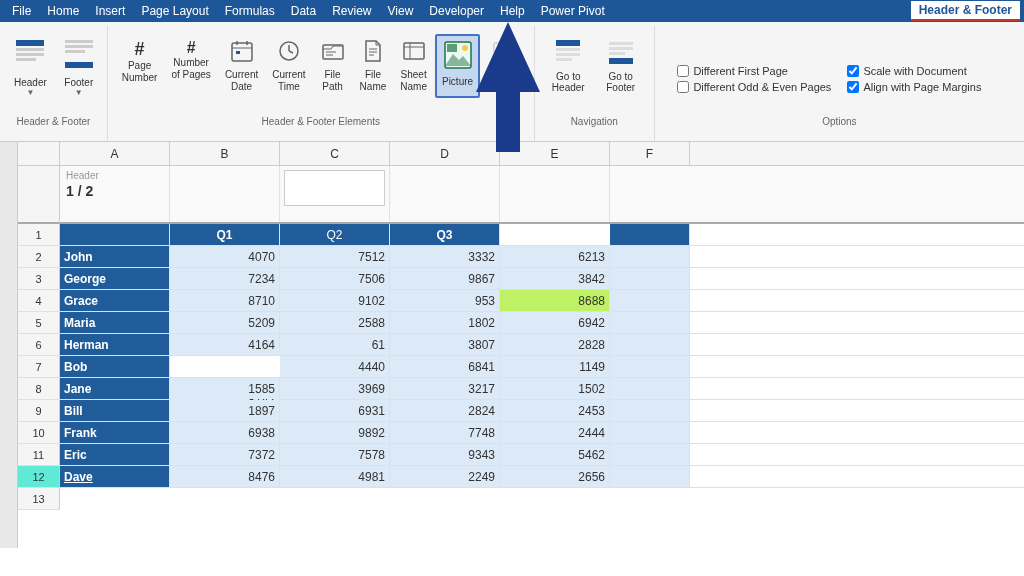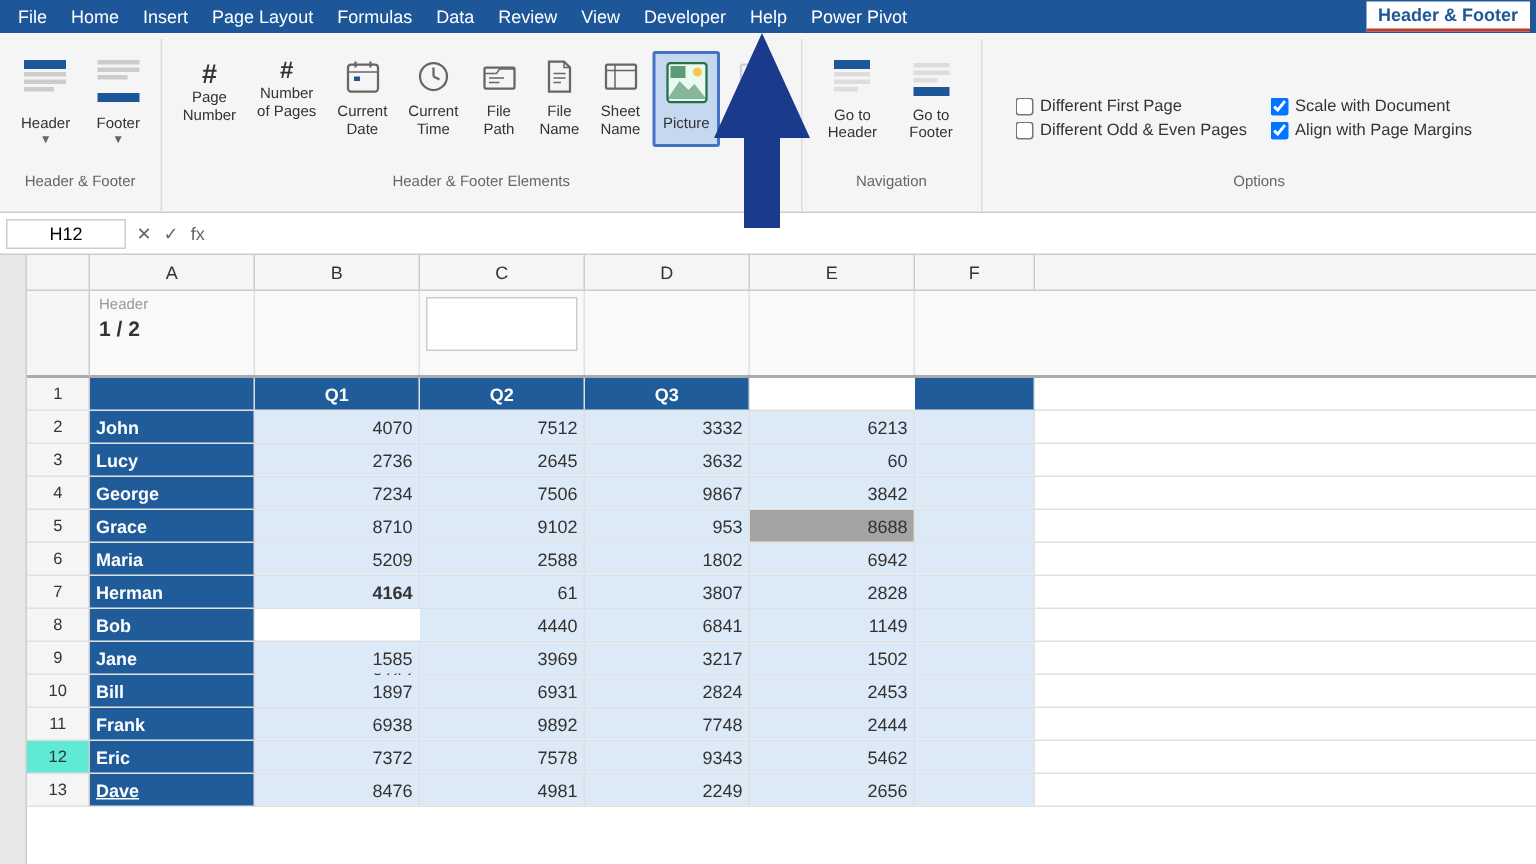--- a/index.html
+++ b/index.html
@@ -440,29 +440,20 @@
               <label for="cb4">Align with Page Margins</label>
             </div>
           </div>
         </div>
         <div class="ribbon-group-label">Options</div>
       </div>
 
     </div>
   </div>
 
-  <div class="formula-bar">
-    <input type="text" class="cell-ref" value="H12" style="">
-    <div class="formula-controls">
-      <span>✕</span>
-      <span>✓</span>
-      <span>fx</span>
-    </div>
-    <input type="text" class="formula-input" value="" style="">
-  </div>
 
   <div class="spreadsheet">
 
     <div style="width:18px; background:#e8e8e8; border-right:1px solid #ccc; position:relative;">
     </div>
 
     <div style="flex:1; overflow:hidden; background:#fff;">
 
       <div style="display:flex; background:#f5f5f5; border-bottom:1px solid #ccc; height:24px;">
         <div style="width:42px; flex-shrink:0; border-right:1px solid #ccc;"></div>
@@ -506,69 +497,61 @@
               <div style="width:100%; height:36px; border:1px solid #ccc; background:#fff;"></div>
             </div>
             <div style="width:110px; border-right:1px solid #e0e0e0;"></div>
             <div style="width:110px; border-right:1px solid #e0e0e0;"></div>
             <div style="width:80px;"></div>
           </div>
 
           <div class="data-row tbl-header-row">
             <div class="data-cell" style="width:110px; background:#1f5c99; color:white; font-weight:bold; justify-content:center;"></div>
             <div class="data-cell" style="width:110px; background:#1f5c99; color:white; font-weight:bold; justify-content:center;">Q1</div>
-            <div class="data-cell" style="width:110px; background:#1f5c99; color:white; font-weight:bold; justify-content:center;">Q2</div>
+            <div class="data-cell" style="width:110px; background:#1f5c99; color:white; font-weight:normal; justify-content:center;">Q2</div>
             <div class="data-cell" style="width:110px; background:#1f5c99; color:white; font-weight:bold; justify-content:center;">Q3</div>
             <div class="data-cell" style="width:110px; background:#1f5c99; color:white; font-weight:bold; justify-content:center;margin-top:24px;">Q4</div>
             <div class="data-cell" style="width:80px;"></div>
           </div>
 
           <div class="data-row tbl-data-row">
             <div class="data-cell" style="width:110px;">John</div>
             <div class="data-cell right" style="width:110px; background:#dce9f7;">4070</div>
             <div class="data-cell right" style="width:110px; background:#dce9f7;">7512</div>
             <div class="data-cell right" style="width:110px; background:#dce9f7;">3332</div>
             <div class="data-cell right" style="width:110px; background:#dce9f7;">6213</div>
             <div class="data-cell" style="width:80px;"></div>
           </div>
           <div class="data-row tbl-data-row">
-            <div class="data-cell" style="width:110px;">Lucy</div>
-            <div class="data-cell right" style="width:110px; background:#dce9f7;">2736</div>
-            <div class="data-cell right" style="width:110px; background:#dce9f7;">2645</div>
-            <div class="data-cell right" style="width:110px; background:#dce9f7;">3632</div>
-            <div class="data-cell right" style="width:110px; background:#dce9f7;">60</div>
-            <div class="data-cell" style="width:80px;"></div>
-          </div>
-          <div class="data-row tbl-data-row">
             <div class="data-cell" style="width:110px;">George</div>
             <div class="data-cell right" style="width:110px; background:#dce9f7;">7234</div>
             <div class="data-cell right" style="width:110px; background:#dce9f7;">7506</div>
             <div class="data-cell right" style="width:110px; background:#dce9f7;">9867</div>
             <div class="data-cell right" style="width:110px; background:#dce9f7;">3842</div>
             <div class="data-cell" style="width:80px;"></div>
           </div>
           <div class="data-row tbl-data-row">
             <div class="data-cell" style="width:110px;">Grace</div>
             <div class="data-cell right" style="width:110px; background:#dce9f7;">8710</div>
             <div class="data-cell right" style="width:110px; background:#dce9f7;">9102</div>
             <div class="data-cell right" style="width:110px; background:#dce9f7;">953</div>
-            <div class="data-cell right" style="width:110px; background:#a3a3a3;">8688</div>
+            <div class="data-cell right" style="width:110px; background:#bef264;">8688</div>
             <div class="data-cell" style="width:80px;"></div>
           </div>
           <div class="data-row tbl-data-row">
             <div class="data-cell" style="width:110px;">Maria</div>
             <div class="data-cell right" style="width:110px; background:#dce9f7;">5209</div>
             <div class="data-cell right" style="width:110px; background:#dce9f7;">2588</div>
             <div class="data-cell right" style="width:110px; background:#dce9f7;">1802</div>
             <div class="data-cell right" style="width:110px; background:#dce9f7;">6942</div>
             <div class="data-cell" style="width:80px;"></div>
           </div>
           <div class="data-row tbl-data-row">
             <div class="data-cell" style="width:110px;">Herman</div>
-            <div class="data-cell right" style="width:110px; background:#dce9f7;font-weight:bold;">4164</div>
+            <div class="data-cell right" style="width:110px; background:#dce9f7;">4164</div>
             <div class="data-cell right" style="width:110px; background:#dce9f7;">61</div>
             <div class="data-cell right" style="width:110px; background:#dce9f7;">3807</div>
             <div class="data-cell right" style="width:110px; background:#dce9f7;">2828</div>
             <div class="data-cell" style="width:80px;"></div>
           </div>
           <div class="data-row tbl-data-row">
             <div class="data-cell" style="width:110px;">Bob</div>
             <div class="data-cell right" style="width:110px; background:#dce9f7;margin-top:42px;">8742</div>
             <div class="data-cell right" style="width:110px; background:#dce9f7;">4440</div>
             <div class="data-cell right" style="width:110px; background:#dce9f7;">6841</div>

